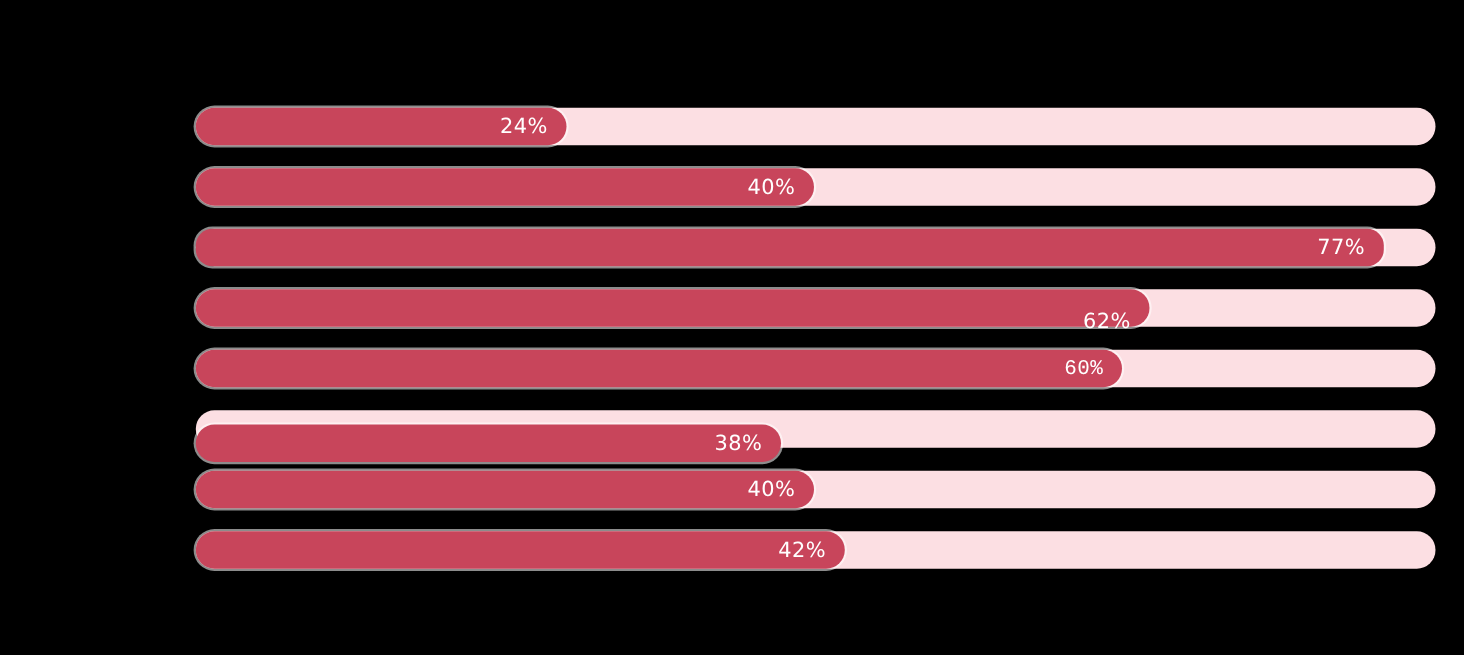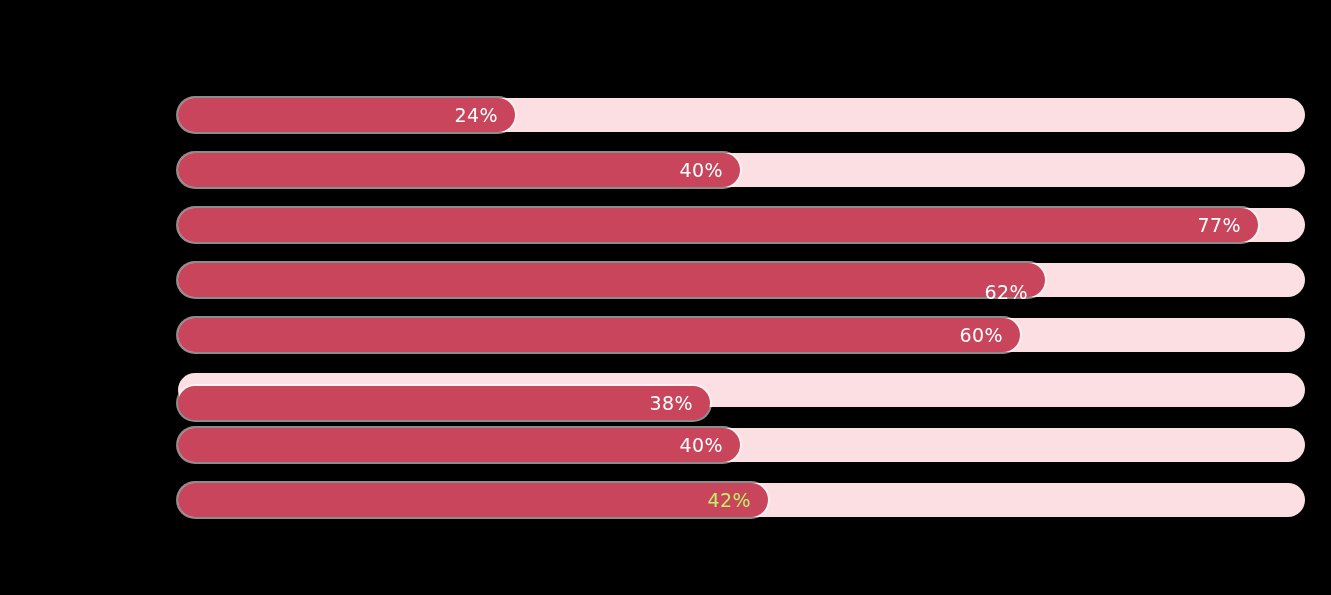--- a/index.html
+++ b/index.html
@@ -90,35 +90,35 @@
 
     <div class="bar-row">
       <div class="bar-track" style="background: rgb(252, 223, 227);"></div>
       <div class="bar-fill" style="width: 562px; background: rgb(200, 69, 91);">
         <span class="bar-value" style="color: rgb(255, 255, 255);">40%</span>
       </div>
     </div>
 
     <div class="bar-row">
       <div class="bar-track" style="background: rgb(252, 223, 227);"></div>
-      <div class="bar-fill" style="width: 1080px; background: rgb(200, 69, 91);">
+      <div class="bar-fill" style="width: 1080px; background: rgb(200, 69, 91); border-radius: 15px;">
         <span class="bar-value" style="color: rgb(255, 255, 255);">77%</span>
       </div>
     </div>
 
     <div class="bar-row">
       <div class="bar-track" style="background: rgb(252, 223, 227);"></div>
       <div class="bar-fill" style="width: 867px; background: rgb(200, 69, 91);">
         <span class="bar-value" style="color: rgb(255, 255, 255); margin-top: 24px;">62%</span>
       </div>
     </div>
 
     <div class="bar-row">
       <div class="bar-track" style="background: rgb(252, 223, 227);"></div>
-      <div class="bar-fill" style="width: 842px; background: rgb(200, 69, 91);">
+      <div class="bar-fill" style="width: 842px; background: rgb(200, 69, 91); font-family: Liberation Mono, monospace;">
         <span class="bar-value" style="color: rgb(255, 255, 255);">60%</span>
       </div>
     </div>
 
     <div class="bar-row">
       <div class="bar-track" style="background: rgb(252, 223, 227);"></div>
       <div class="bar-fill" style="width: 532px; background: rgb(200, 69, 91); margin-top: 13px;">
         <span class="bar-value" style="color: rgb(255, 255, 255);">38%</span>
       </div>
     </div>
@@ -126,18 +126,18 @@
     <div class="bar-row">
       <div class="bar-track" style="background: rgb(252, 223, 227);"></div>
       <div class="bar-fill" style="width: 562px; background: rgb(200, 69, 91);">
         <span class="bar-value" style="color: rgb(255, 255, 255);">40%</span>
       </div>
     </div>
 
     <div class="bar-row">
       <div class="bar-track" style="background: rgb(252, 223, 227);"></div>
       <div class="bar-fill" style="width: 590px; background: rgb(200, 69, 91);">
-        <span class="bar-value" style="color: #bef264;">42%</span>
+        <span class="bar-value" style="color: #ffffff;">42%</span>
       </div>
     </div>
 
   </div>
 </div>
 
 </body></html>

